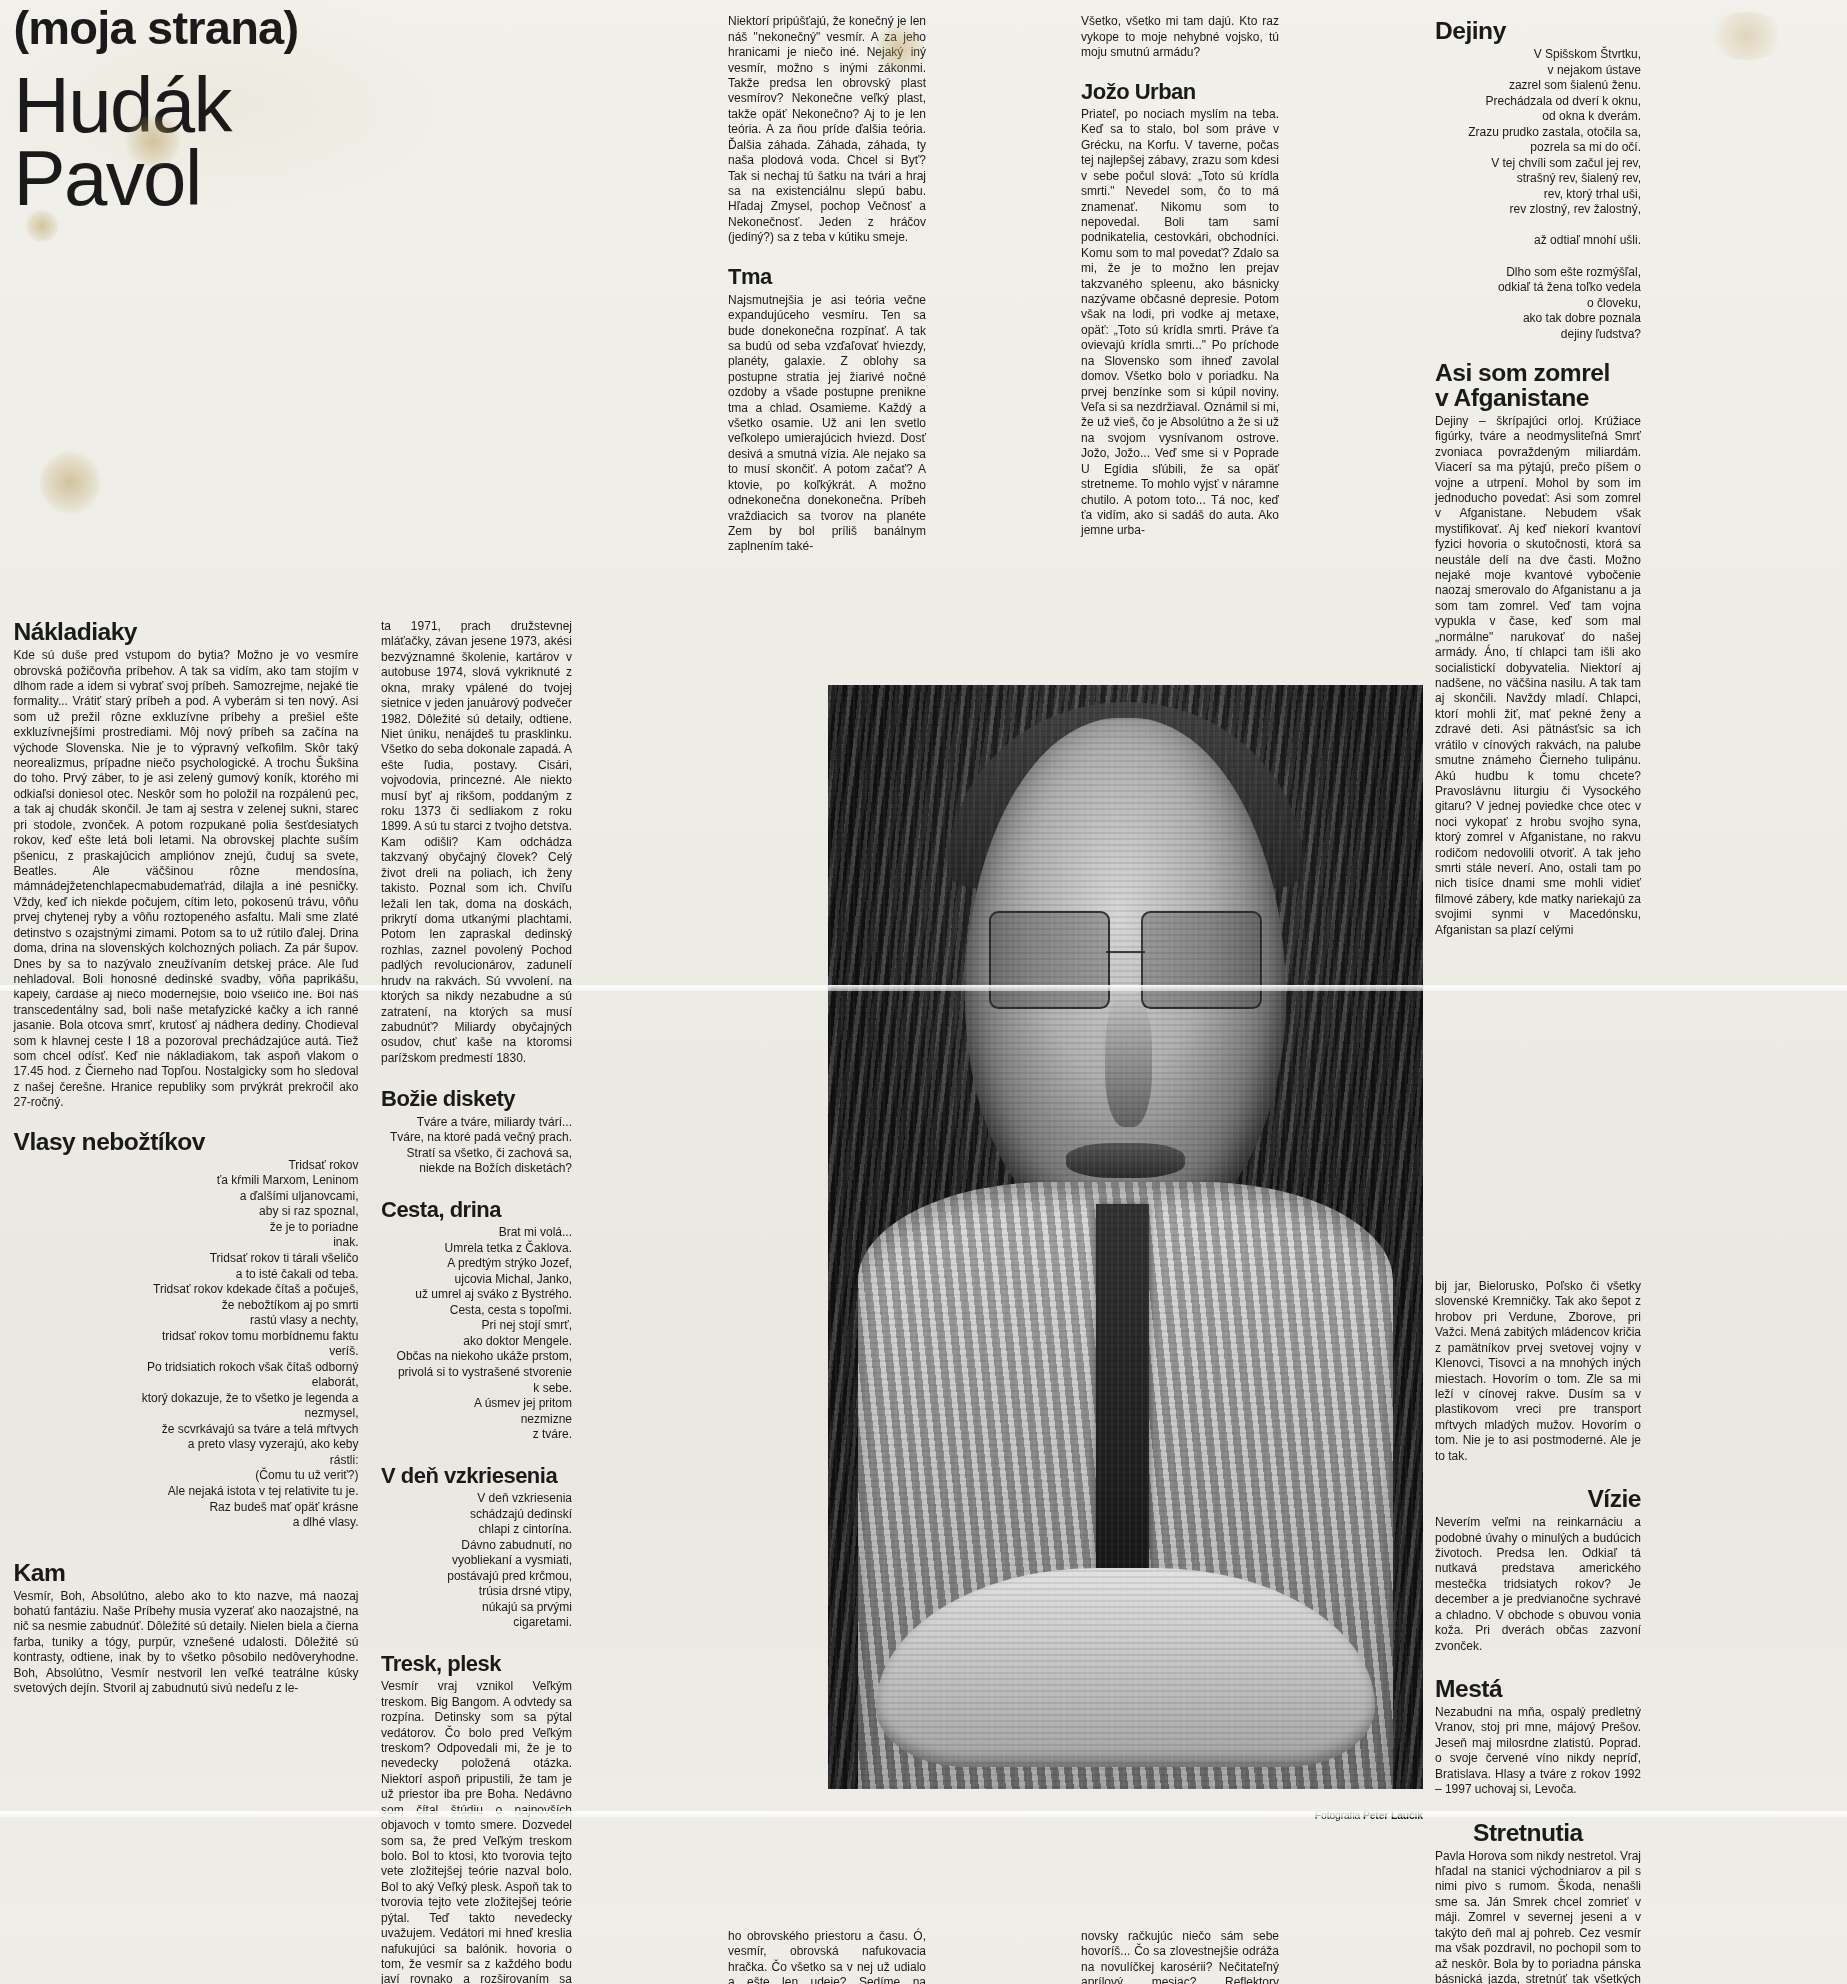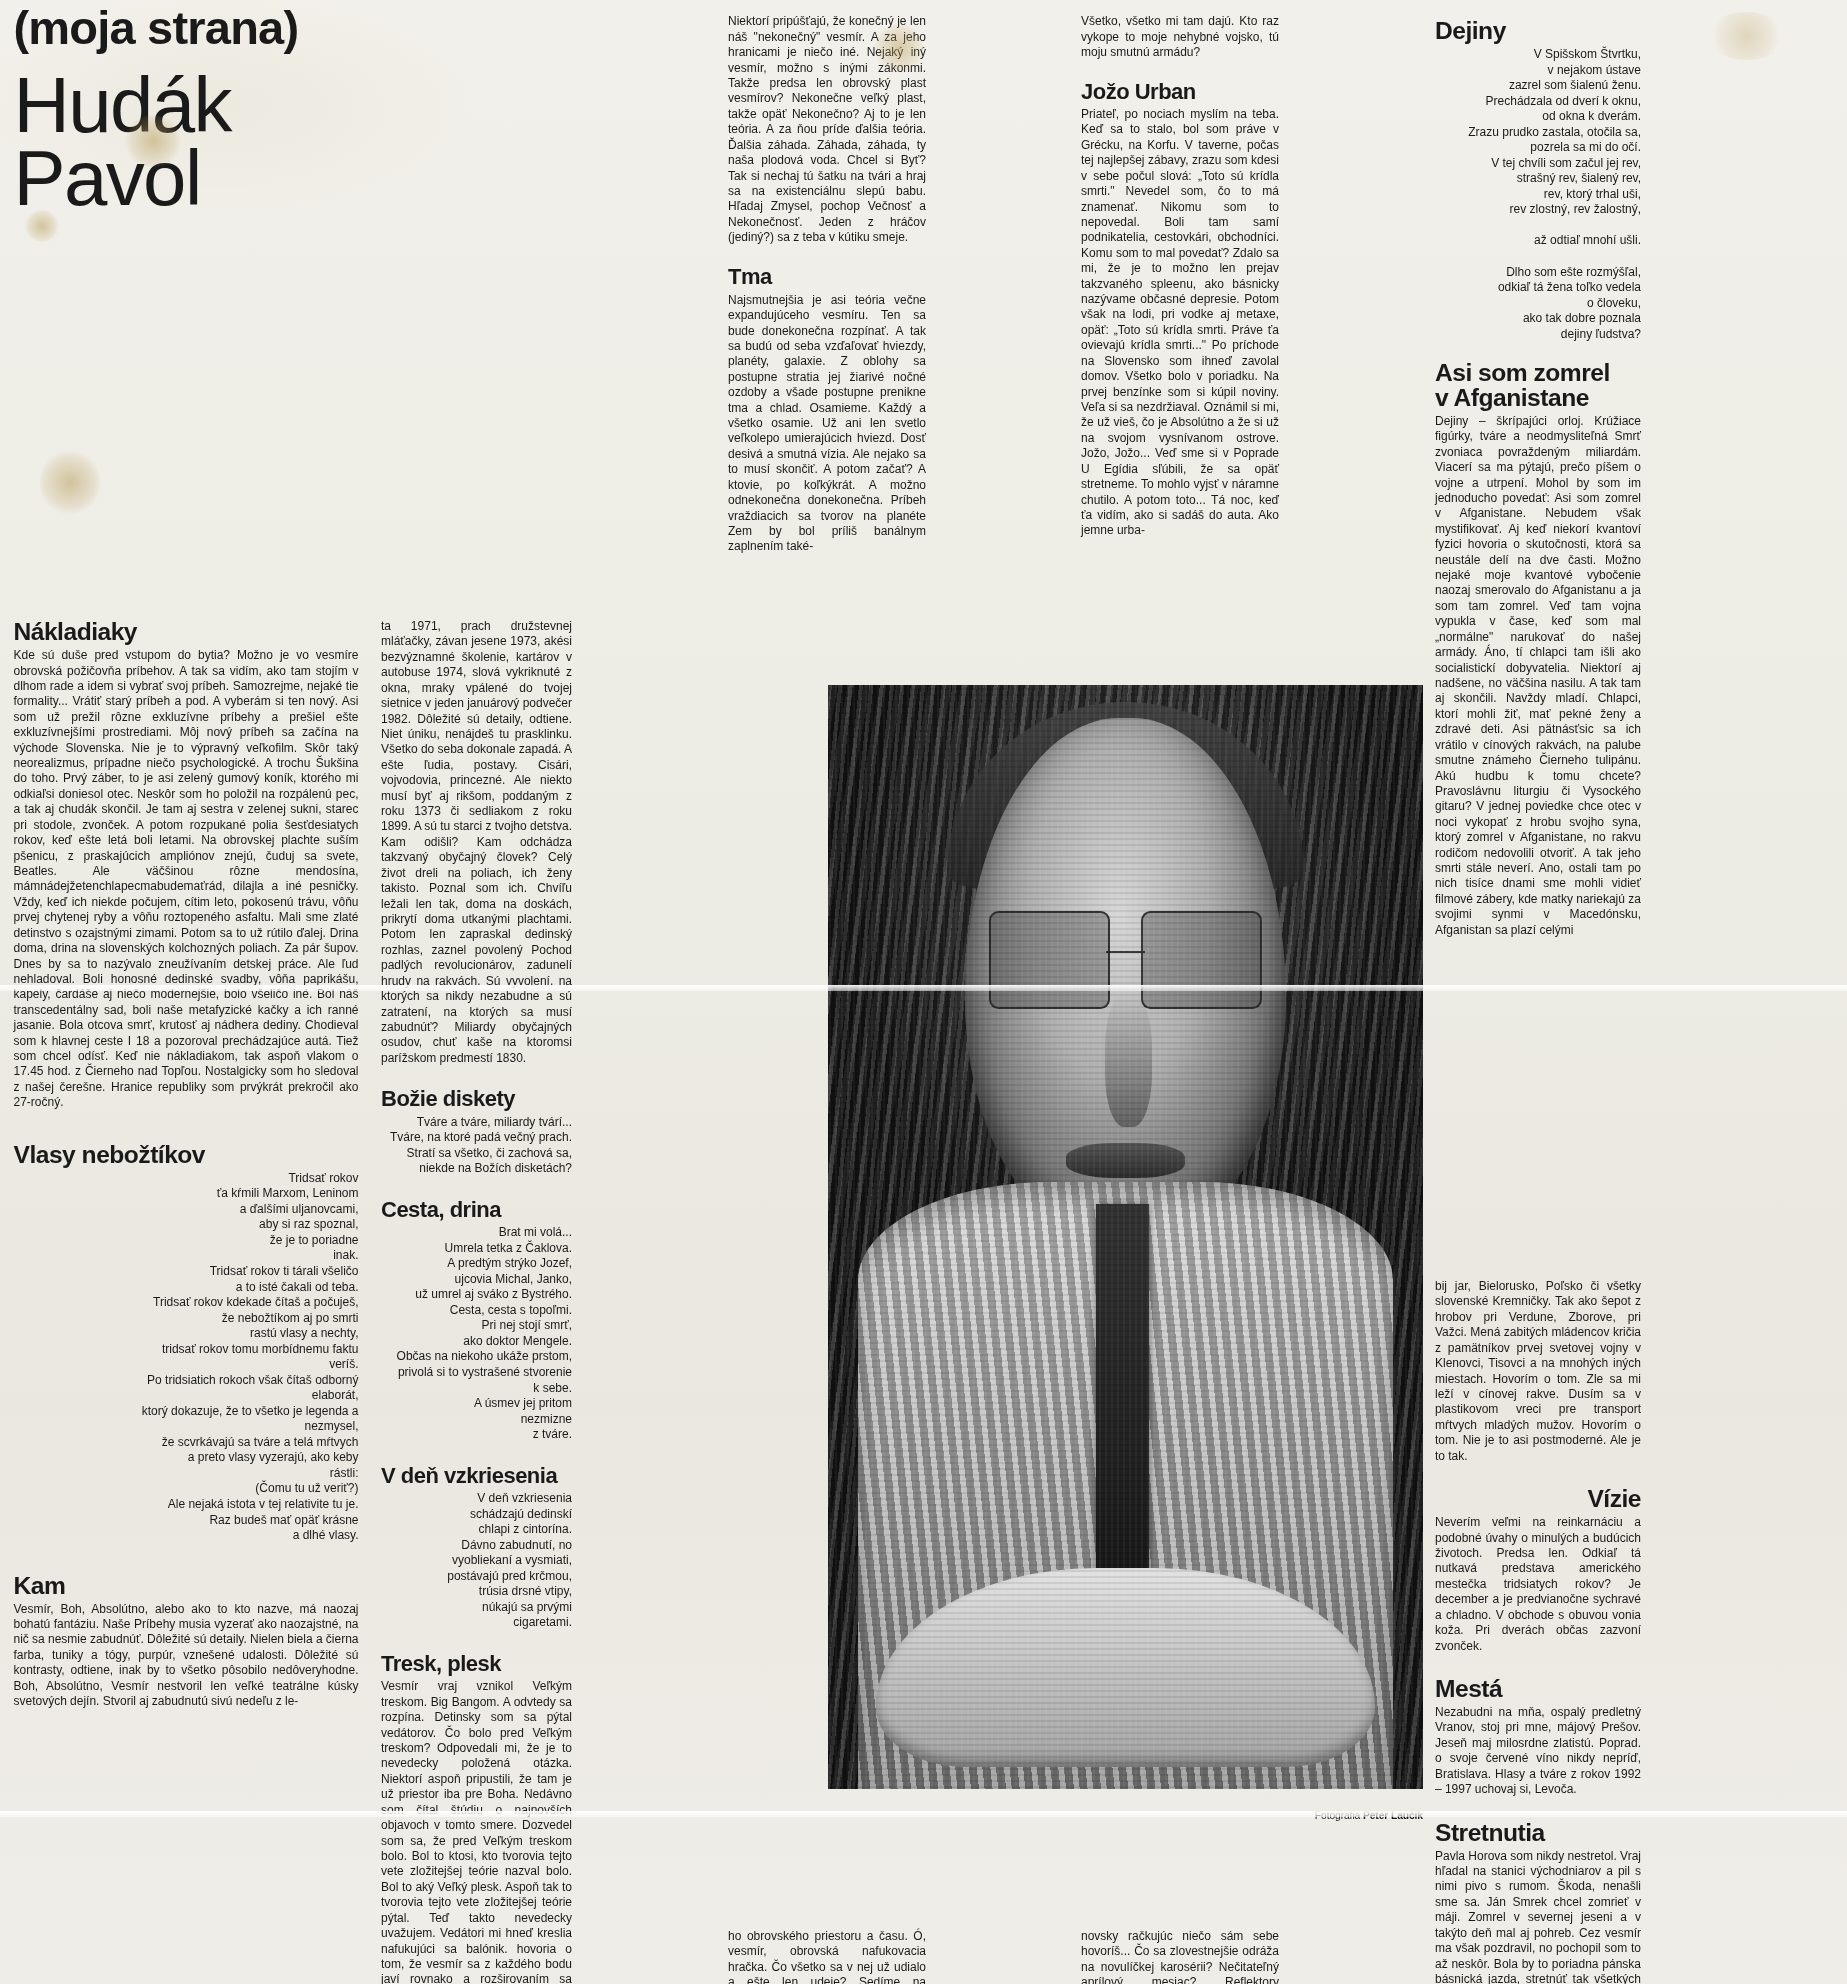--- a/index.html
+++ b/index.html
@@ -120,21 +120,21 @@
     <div class="masthead">
       <div class="moja">(moja strana)</div>
       <div class="byline">Hudák</div>
       <div class="byline">Pavol</div>
     </div>
 
     <div class="col" style="left:13.5px;top:619px;width:345px;">
       <h2 class="sec" style="margin-top:0;">Nákladiaky</h2>
       <p class="body">Kde sú duše pred vstupom do bytia? Možno je vo vesmíre obrovská požičovňa príbehov. A tak sa vidím, ako tam stojím v dlhom rade a idem si vybrať svoj príbeh. Samozrejme, nejaké tie formality... Vrátiť starý príbeh a pod. A vyberám si ten nový. Asi som už prežil rôzne exkluzívne príbehy a prešiel ešte exkluzívnejšími prostrediami. Môj nový príbeh sa začína na východe Slovenska. Nie je to výpravný veľkofilm. Skôr taký neorealizmus, prípadne niečo psychologické. A trochu Šukšina do toho. Prvý záber, to je asi zelený gumový koník, ktorého mi odkiaľsi doniesol otec. Neskôr som ho položil na rozpálenú pec, a tak aj chudák skončil. Je tam aj sestra v zelenej sukni, starec pri stodole, zvonček. A potom rozpukané polia šesťdesiatych rokov, keď ešte letá boli letami. Na obrovskej plachte suším pšenicu, z praskajúcich ampliónov znejú, čuduj sa svete, Beatles. Ale väčšinou rôzne mendosína, mámnádejžetenchlapecmabudemaťrád, dilajla a iné pesničky. Vždy, keď ich niekde počujem, cítim leto, pokosenú trávu, vôňu prvej chytenej ryby a vôňu roztopeného asfaltu. Mali sme zlaté detinstvo s ozajstnými zimami. Potom sa to už rútilo ďalej. Drina doma, drina na slovenských kolchozných poliach. Za pár šupov. Dnes by sa to nazývalo zneužívaním detskej práce. Ale ľud nehladoval. Boli honosné dedinské svadby, vôňa paprikášu, kapely, čardáše aj niečo modernejšie, bolo všeličo iné. Bol náš transcedentálny sad, boli naše metafyzické kačky a ich ranné jasanie. Bola otcova smrť, krutosť aj nádhera dediny. Chodieval som k hlavnej ceste I 18 a pozoroval prechádzajúce autá. Tiež som chcel odísť. Keď nie nákladiakom, tak aspoň vlakom o 17.45 hod. z Čierneho nad Topľou. Nostalgicky som ho sledoval z našej čerešne. Hranice republiky som prvýkrát prekročil ako 27-ročný.</p>
 
-      <h2 class="sec" style="margin-top:31px;">Vlasy nebožtíkov</h2>
+      <h2 class="sec" style="margin-top:18px;">Vlasy nebožtíkov</h2>
       <p class="verse">Tridsať rokov
 ťa kŕmili Marxom, Leninom
 a ďalšími uljanovcami,
 aby si raz spoznal,
 že je to poriadne
 inak.
 Tridsať rokov ti tárali všeličo
 a to isté čakali od teba.
 Tridsať rokov kdekade čítaš a počuješ,
 že nebožtíkom aj po smrti
@@ -249,21 +249,21 @@
 
     <div class="col" style="left:1435px;top:1279px;width:206px;">
       <p class="body">bij jar, Bielorusko, Poľsko či všetky slovenské Kremničky. Tak ako šepot z hrobov pri Verdune, Zborove, pri Važci. Mená zabitých mládencov kričia z pamätníkov prvej svetovej vojny v Klenovci, Tisovci a na mnohých iných miestach. Hovorím o tom. Zle sa mi leží v cínovej rakve. Dusím sa v plastikovom vreci pre transport mŕtvych mladých mužov. Hovorím o tom. Nie je to asi postmoderné. Ale je to tak.</p>
 
       <h2 class="sec" style="margin-top:22px;text-align:right;">Vízie</h2>
       <p class="body">Neverím veľmi na reinkarnáciu a podobné úvahy o minulých a budúcich životoch. Predsa len. Odkiaľ tá nutkavá predstava amerického mestečka tridsiatych rokov? Je december a je predvianočne sychravé a chladno. V obchode s obuvou vonia koža. Pri dverách občas zazvoní zvonček.</p>
 
       <h2 class="sec" style="margin-top:22px;">Mestá</h2>
       <p class="body">Nezabudni na mňa, ospalý predletný Vranov, stoj pri mne, májový Prešov. Jeseň maj milosrdne zlatistú. Poprad. o svoje červené víno nikdy nepríď, Bratislava. Hlasy a tváre z rokov 1992 – 1997 uchovaj si, Levoča.</p>
 
-      <h2 class="sec" style="margin-top:22px;">Stretnutia</h2>
+      <h2 class="sec" style="margin-top:22px;margin-left:38px;">Stretnutia</h2>
       <p class="body">Pavla Horova som nikdy nestretol. Vraj hľadal na stanici východniarov a pil s nimi pivo s rumom. Škoda, nenašli sme sa. Ján Smrek chcel zomrieť v máji. Zomrel v severnej jeseni a v takýto deň mal aj pohreb. Cez vesmír ma však pozdravil, no pochopil som to až neskôr. Bola by to poriadna pánska básnická jazda, stretnúť tak všetkých básnikov, ktorých mám rád. Boli by tam Li Po, Tu Fu, Baudelaire, Rimbaud aj ďalší prekliatci, políčka by určite zadržala beatnikov. Villona aj Jesenina. Jednoducho, rizikové typy. A k tomu Jeffers, výborní poľskí, maďarskí a slovenskí básnici a všetká tá „banda, ktorá každá doba má." Naozaj by v tom vesmírnom bare bolo rušno. Nedávno som stál v Levoči na námestí. Bolo surrealisticky prázdne a ja som spomínal na Pavla Suržina a všetkých, čo sme sa v Levoči a jej okolí stretávali. Na tom smutnom námestí pristavilo krémové auto zastavilo auto. Sedel v ňom Marian Milčák. Nevedeli sme, že sa tu stretneme, nič sme neplánovali. Večer sa vysúšil. Nepodľa ho me nádeje.</p>
     </div>
 
     <div class="photo-wrap" style="left:828px;top:685px;width:595px;height:1104px;">
       <div class="photo">
         <div class="ph-bg"></div>
         <div class="ph-hair"></div>
         <div class="ph-head"></div>
         <div class="ph-glass">
             <span></span>

